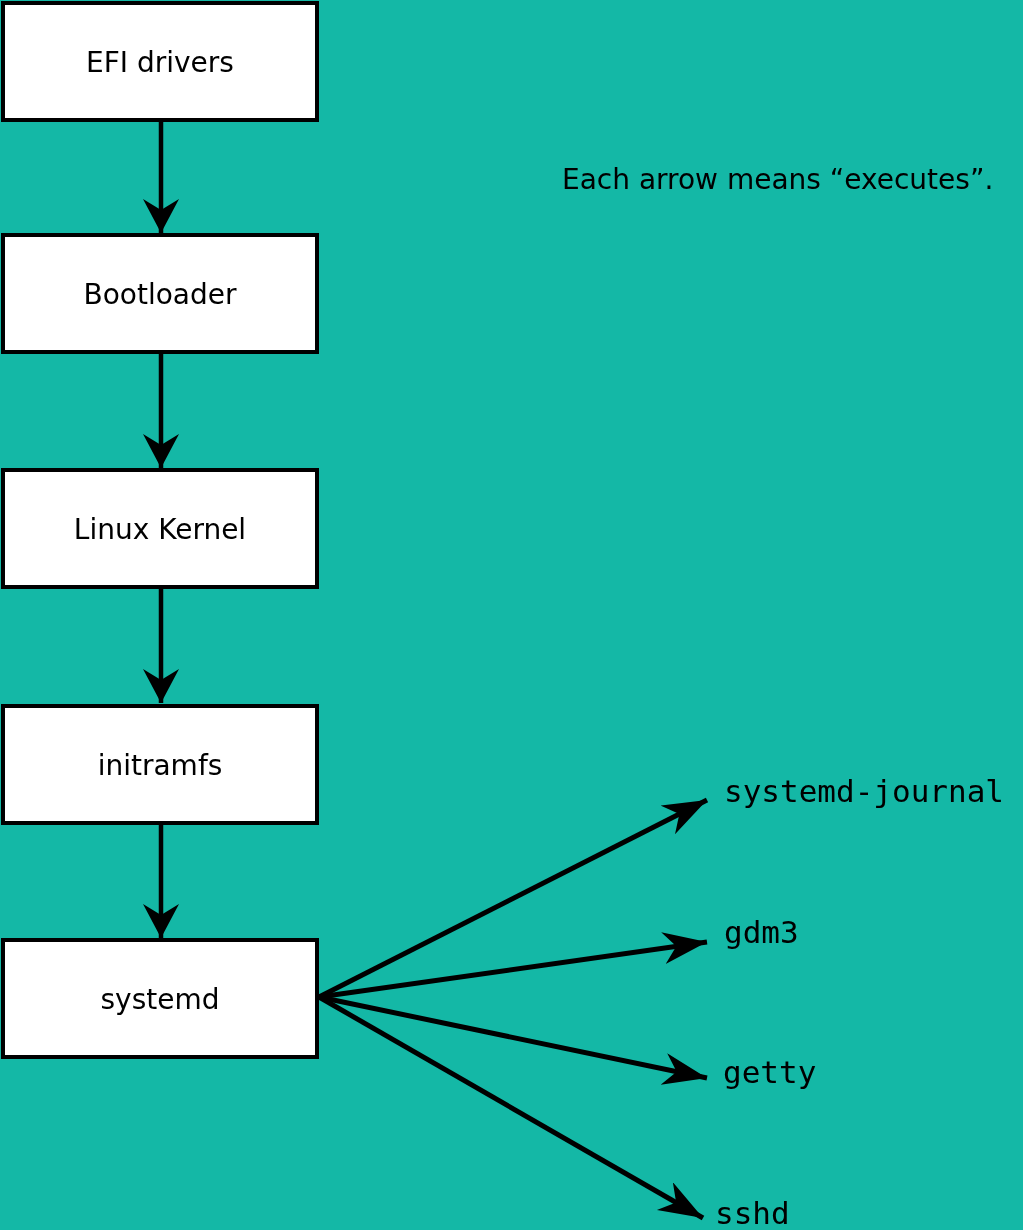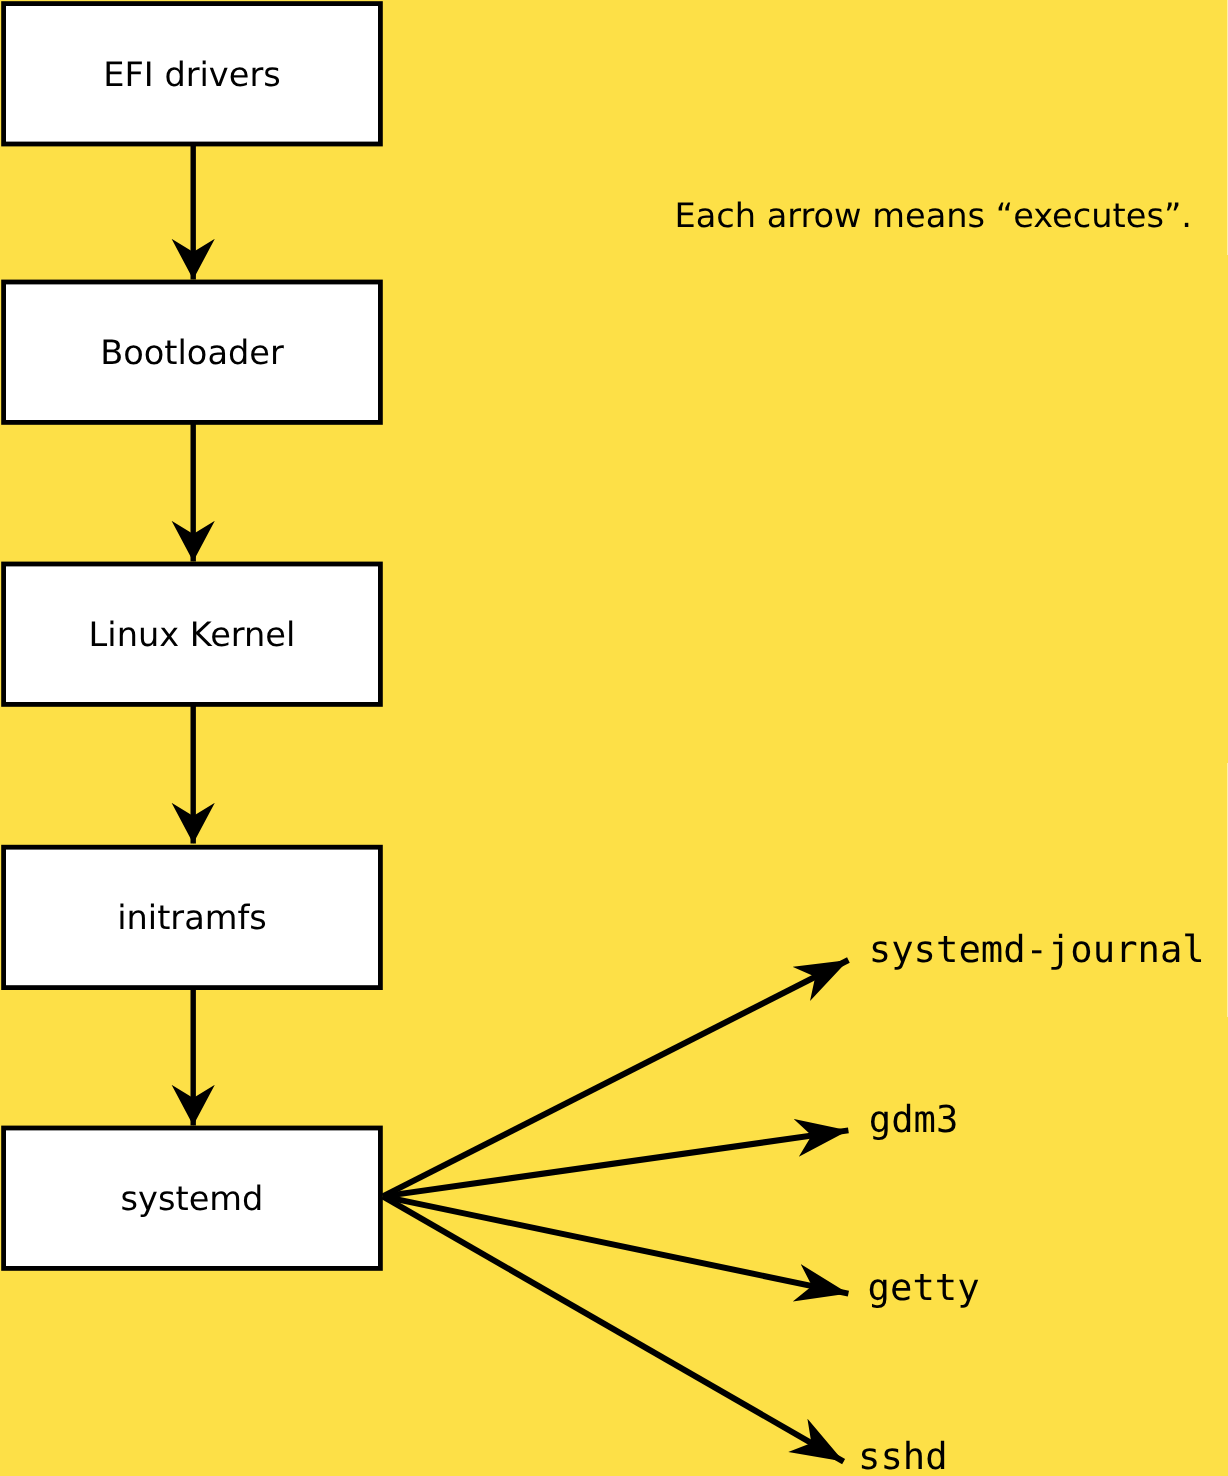--- a/index.html
+++ b/index.html
@@ -4,21 +4,21 @@
 <style>
   html, body {
     margin: 0;
     padding: 0;
     background: #ffffff;
   }
   .canvas {
     position: relative;
     width: 1023px;
     height: 1230px;
-    background: #fde047;
+    background: #14b8a6;
     overflow: hidden;
   }
   svg { display: block; }
   .box {
     fill: #ffffff;
     stroke: #000000;
     stroke-width: 4;
   }
   .box-label {
     font-family: "DejaVu Sans", "Liberation Sans", sans-serif;

